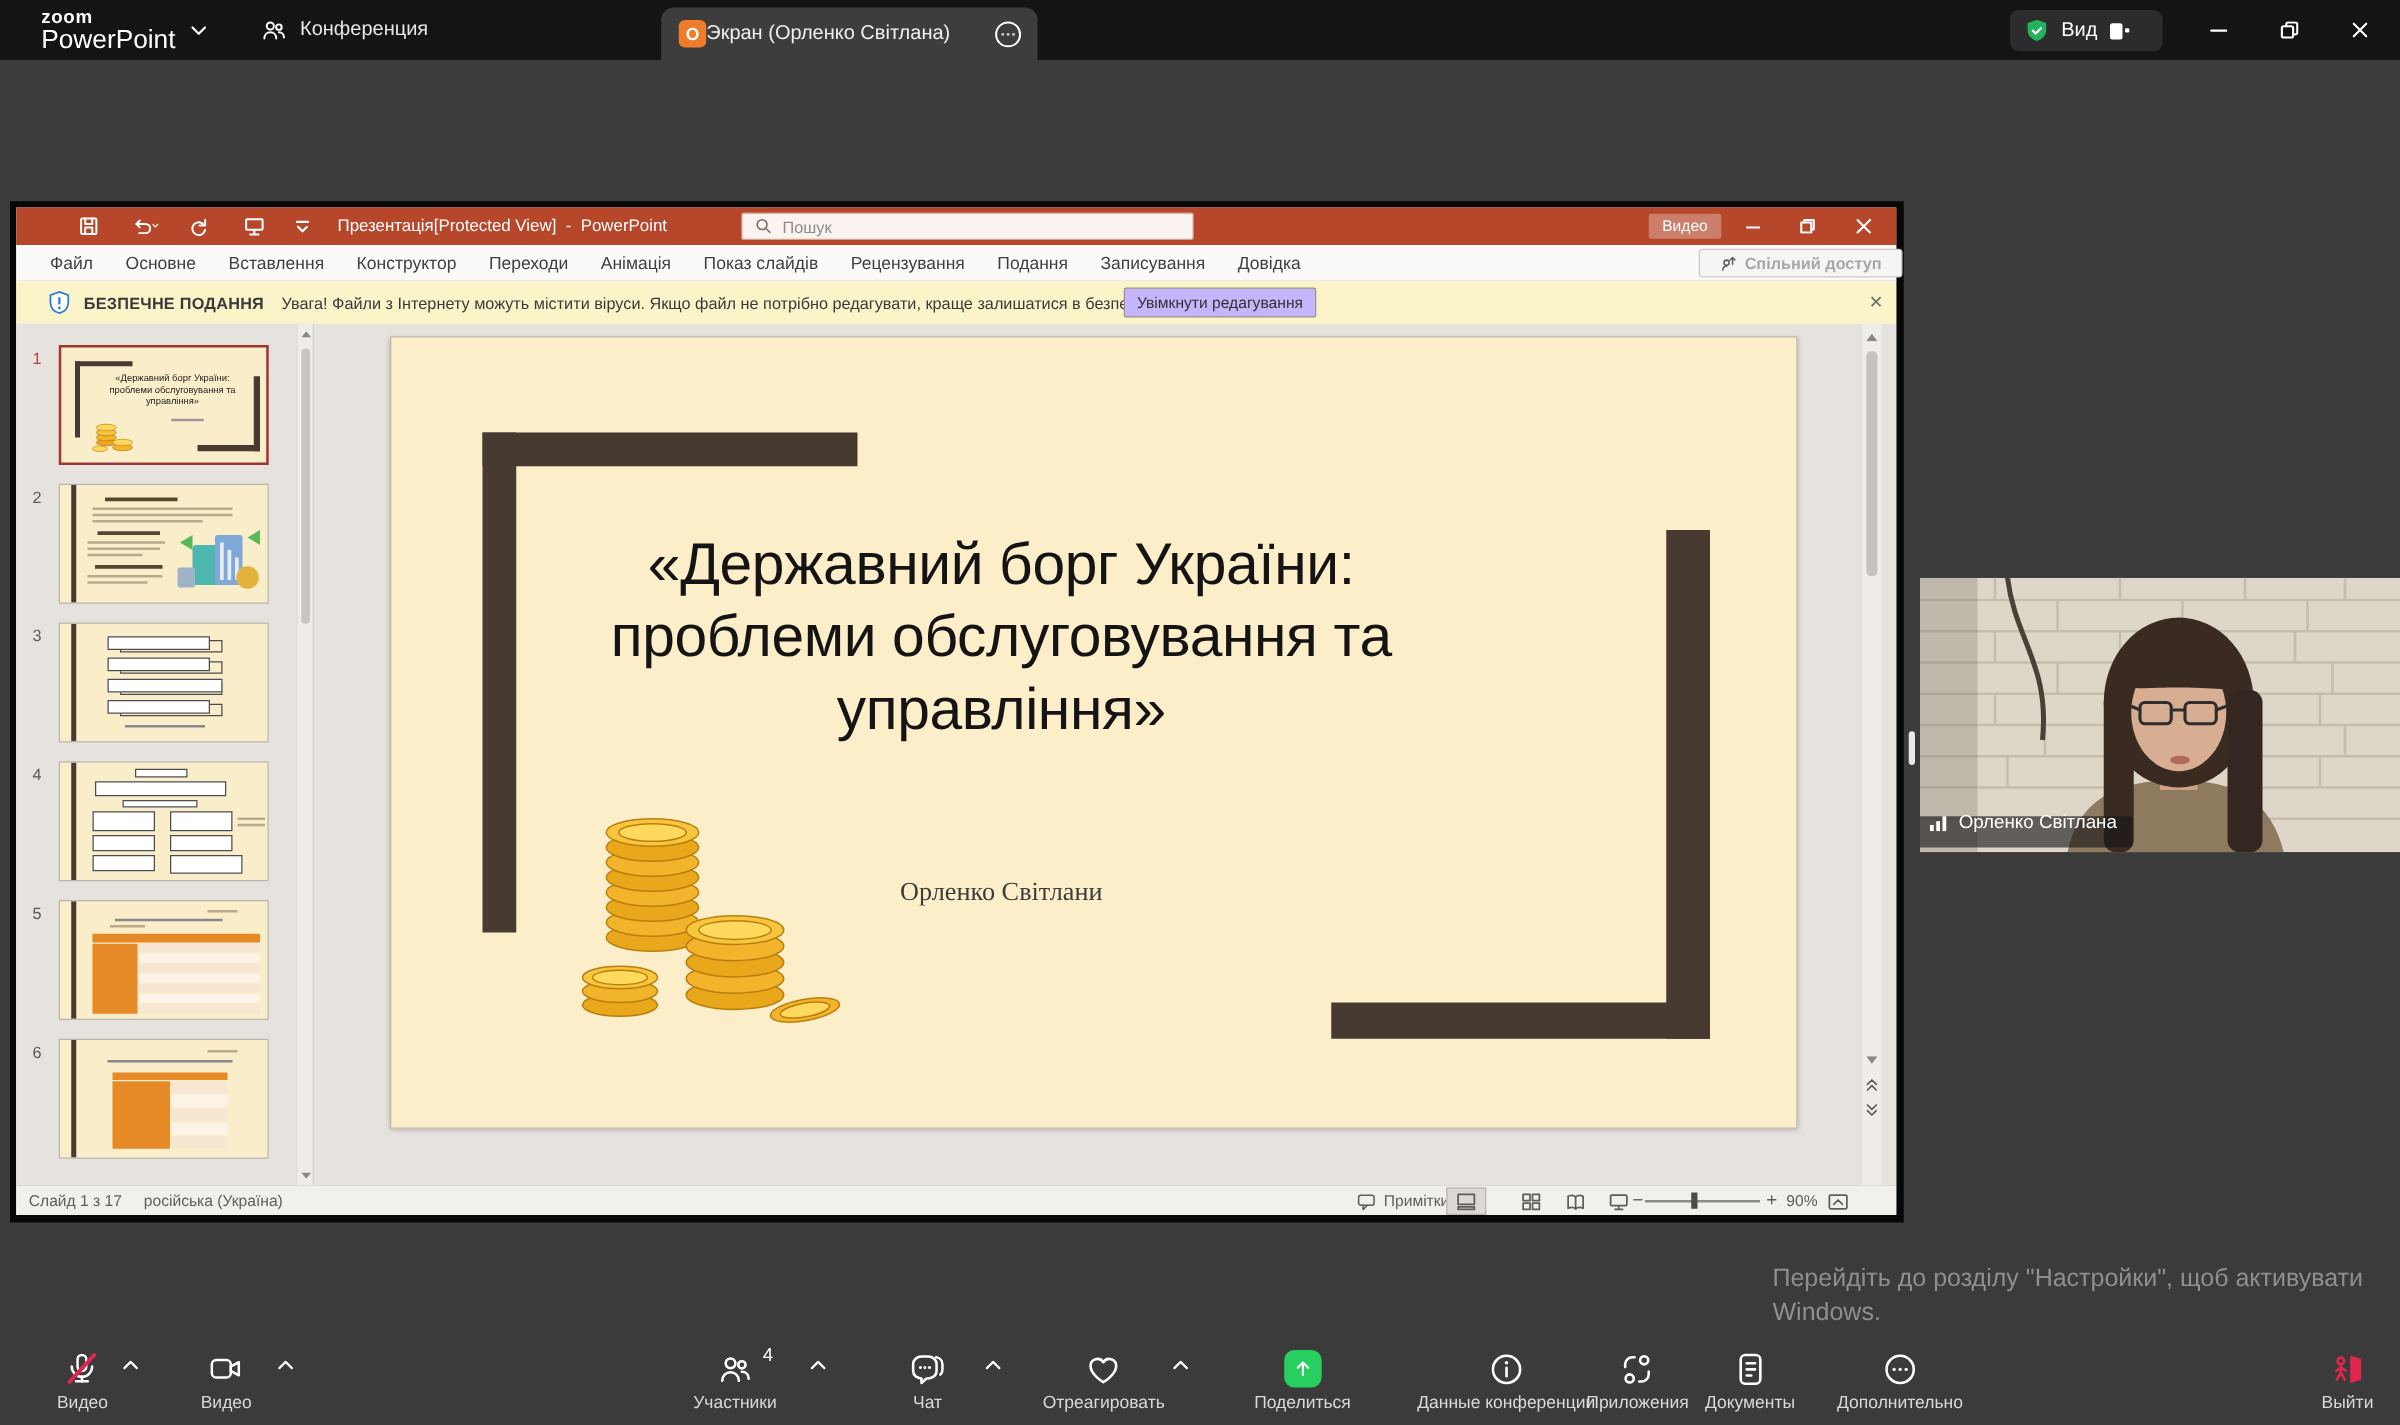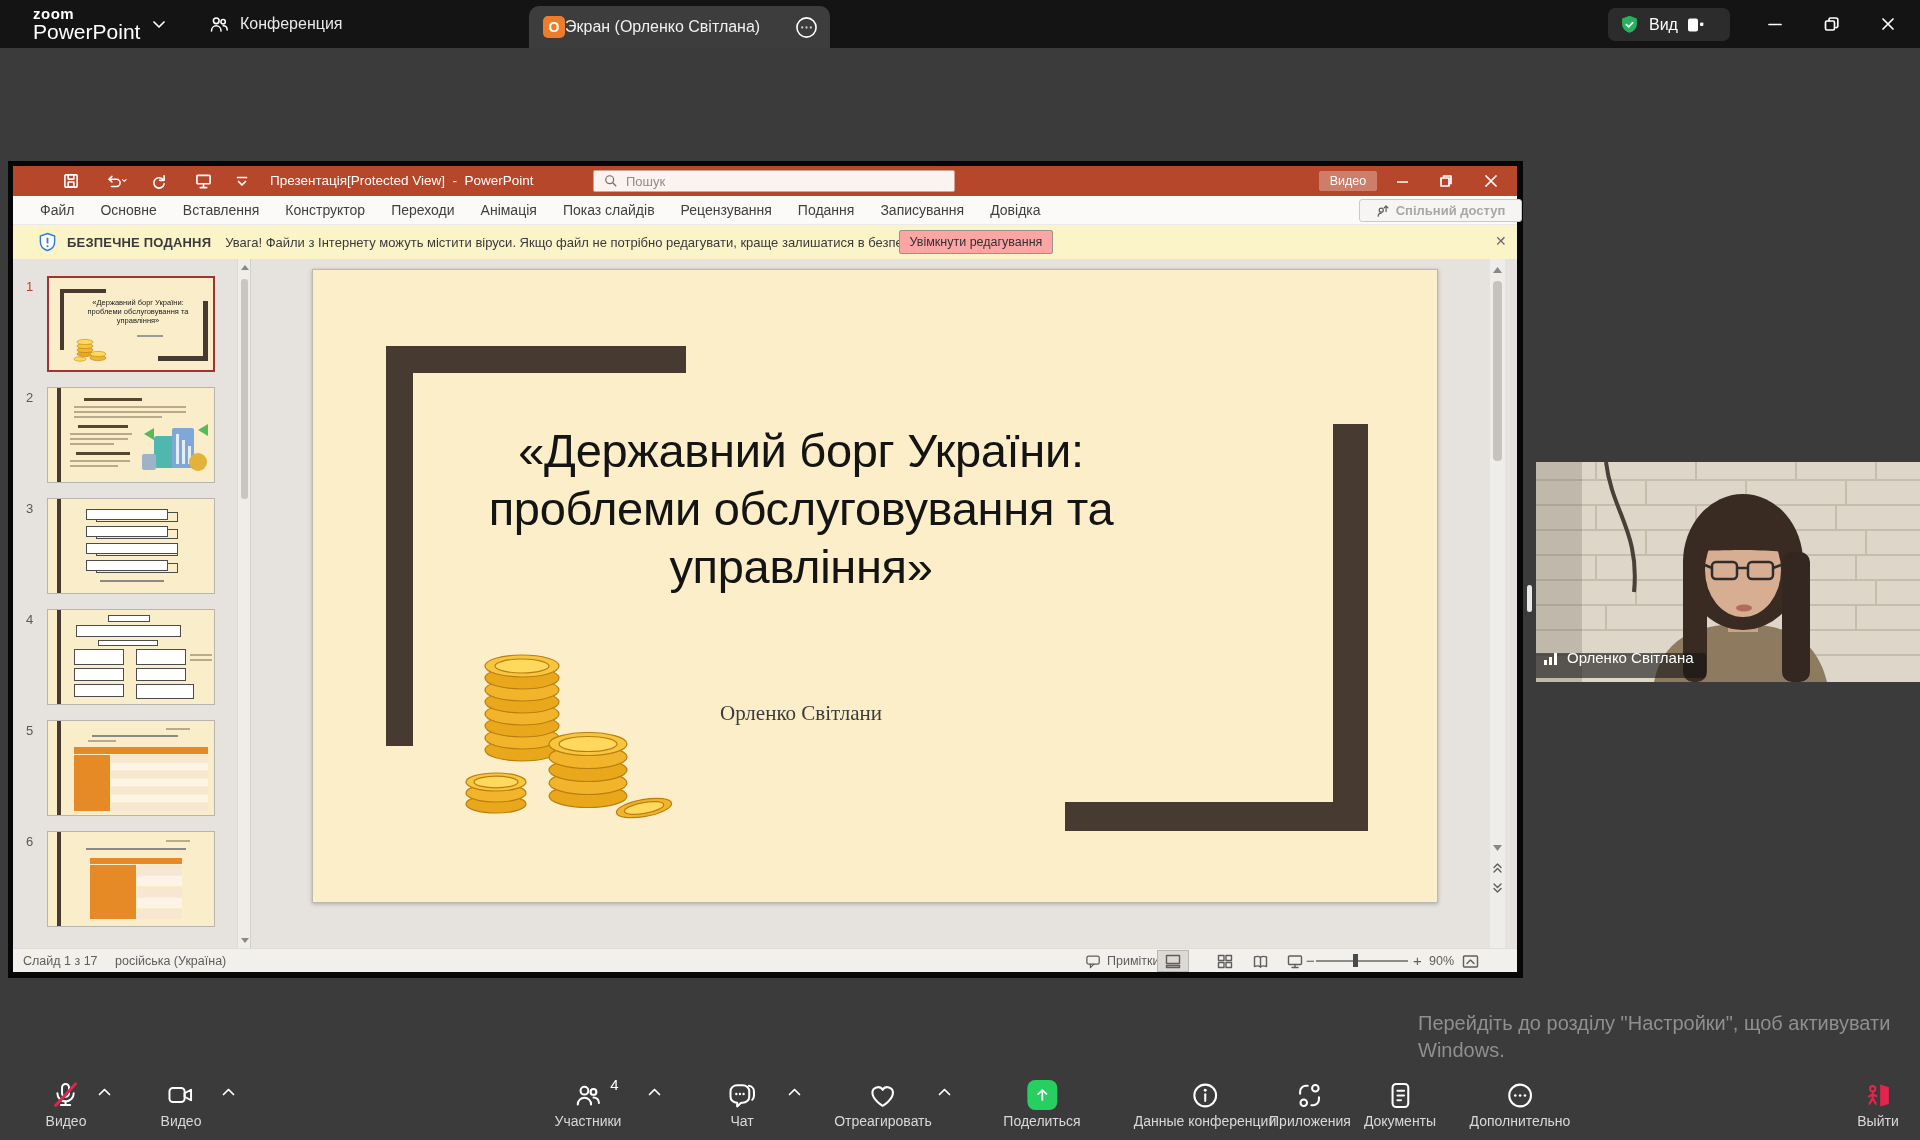--- a/index.html
+++ b/index.html
@@ -40,21 +40,21 @@
 
   
   #ppt-tabs { position:absolute; left:0; top:30px; width:1504px; height:29px; background:#fbfaf9; display:flex; align-items:center; padding-left:14px; border-bottom:1px solid #eceae8; }
   .rtab { font-size:14px; color:#413f3d; padding:0 13px; line-height:29px; }
   #ppt-share-btn { position:absolute; left:1346px; top:3px; width:163px; height:23px; border:1px solid #cbc9c7; border-radius:3px; background:#f6f5f4; display:flex; align-items:center; justify-content:center; gap:6px; color:#a9a7a5; font-size:13px; font-weight:600; }
 
   
   #ppt-banner { position:absolute; left:0; top:59px; width:1504px; height:34px; background:#fbf4c9; display:flex; align-items:center; }
   #banner-title { font-weight:700; font-size:13px; color:#3a3a3a; margin-left:10px; letter-spacing:.2px; }
   #banner-msg { font-size:13px; color:#3a3a3a; margin-left:14px; }
-  #banner-btn { position:absolute; left:886px; top:5px; width:154px; height:24px; background:#fca5a5; border:1px solid #96948f; border-radius:2px; font-size:12.5px; color:#323130; text-align:center; line-height:22px; }
+  #banner-btn { position:absolute; left:886px; top:5px; width:154px; height:24px; background:#c4b5fd; border:1px solid #96948f; border-radius:2px; font-size:12.5px; color:#323130; text-align:center; line-height:22px; }
   #banner-x { position:absolute; left:1482px; top:8px; color:#6b6b6b; font-size:14px; }
 
   
   #ppt-content { position:absolute; left:0; top:93px; width:1504px; height:689px; background:#e6e3df; }
   #thumb-panel { position:absolute; left:0; top:0; width:238px; height:689px; background:#e6e3df; border-right:1px solid #d2cfca; }
   .tnum { position:absolute; left:13px; font-size:13px; color:#5a5855; }
   .tnum.sel { color:#b3452e; }
   .thumb { position:absolute; left:34px; width:168px; height:96px; background:#faedc9; border:1px solid #b8b4ae; overflow:hidden; }
   .thumb.sel { border:2px solid #9e3434; }
   .stripe { position:absolute; left:9px; top:0; width:4px; height:100%; background:#483a2f; }

